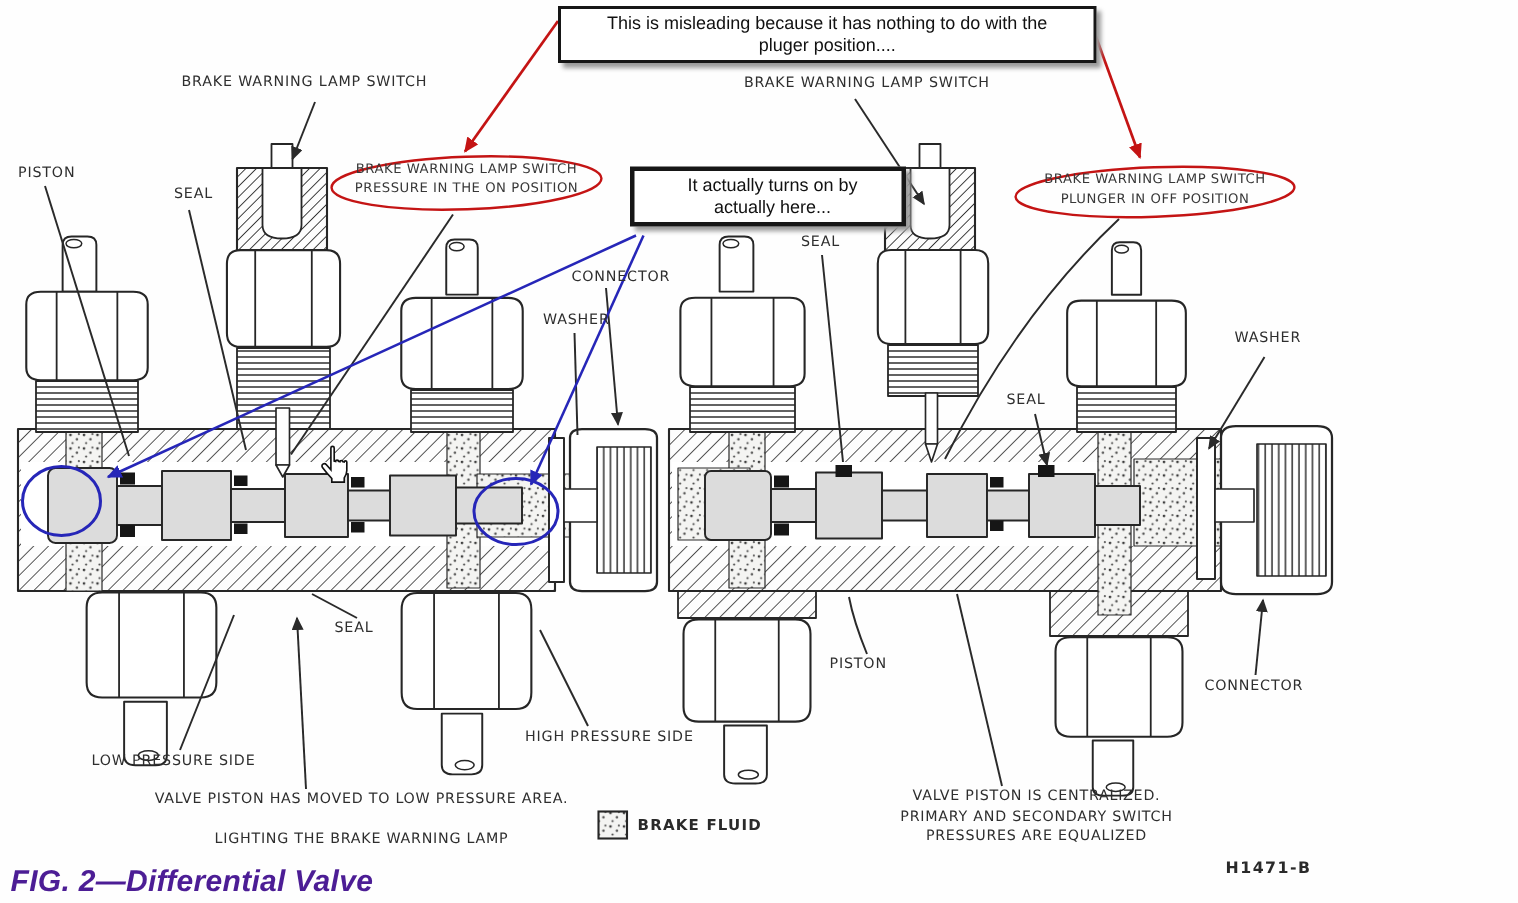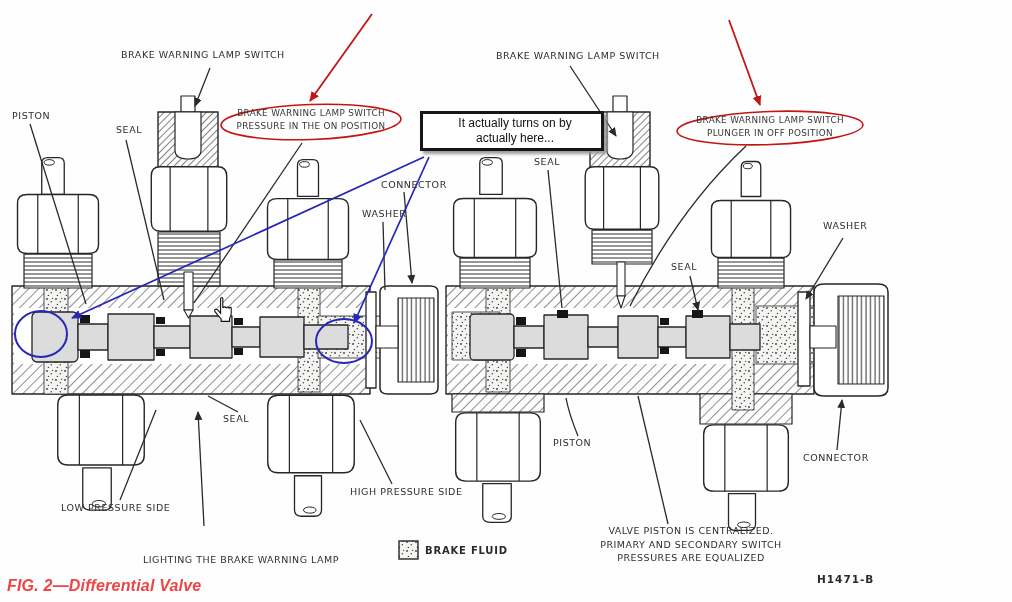--- a/index.html
+++ b/index.html
@@ -12,21 +12,21 @@
            line-height:13px;white-space:nowrap;font-family:"DejaVu Sans",sans-serif;}
   .statecap{position:absolute;font-size:9.5px;letter-spacing:.5px;color:#2e2e2e;text-align:center;
             line-height:13.5px;font-family:"DejaVu Sans",sans-serif;}
   .note{position:absolute;background:#fff;border:2px solid #161616;box-shadow:3px 3px 3px #9a9a9a;
         font-size:12px;line-height:15px;color:#111;text-align:center;padding:2px 5px;}
   .note.mid{border-width:3px;padding-left:11px;}
   .legendlbl{position:absolute;font-size:10px;font-weight:bold;letter-spacing:.8px;color:#2a2a2a;
              font-family:"DejaVu Sans",sans-serif;}
   .partnum{position:absolute;font-size:10.5px;font-weight:bold;letter-spacing:1px;color:#2a2a2a;
            font-family:"DejaVu Sans",sans-serif;margin-top:14px;}
-  .figcap{position:absolute;font-style:italic;font-weight:bold;font-size:16px;color:#ef4444;
+  .figcap{position:absolute;font-style:italic;font-weight:bold;font-size:20px;color:#4c1d95;
           font-family:"Liberation Sans",sans-serif;letter-spacing:.2px;}
 </style>
 </head>
 <body>
 
 <div id="stage">
 
 <svg width="1012" height="602" viewBox="0 0 1012 602">
   <defs>
     <pattern id="hatch" width="7" height="7" patternUnits="userSpaceOnUse" patternTransform="rotate(45)">
@@ -251,32 +251,36 @@
 <div class="callout" style="left:222px;top:107px;width:178px">
   <span>BRAKE WARNING LAMP SWITCH</span><br>
   <span>PRESSURE IN THE ON POSITION</span>
 </div>
 <div class="callout" style="left:677px;top:114px;width:186px">
   <span>BRAKE WARNING LAMP SWITCH</span><br>
   <span>PLUNGER IN OFF POSITION</span>
 </div>
 
 <div class="statecap" style="left:58px;top:526px;width:366px">
-  <br>
+  <span>VALVE PISTON HAS MOVED TO LOW PRESSURE AREA.</span><br>
   <br>
   <span>LIGHTING THE BRAKE WARNING LAMP</span>
 </div>
 <div class="statecap" style="left:558px;top:524px;width:266px">
   <span>VALVE PISTON IS CENTRALIZED.</span><br>
   <span>PRIMARY AND SECONDARY SWITCH</span><br>
   <span>PRESSURES ARE EQUALIZED</span>
 </div>
 
 <div class="legendlbl" style="left:425px;top:545px">BRAKE FLUID</div>
 <div class="partnum" style="left:817px;top:559px">H1471-B</div>
 <div class="figcap" style="left:7px;top:577px">FIG. 2—Differential Valve</div>
 
+<div class="note" style="left:372px;top:4px;width:345px">
+  <span>This is misleading because it has nothing to do with the</span><br>
+  <span>pluger position....</span>
+</div>
 <div class="note mid" style="left:420px;top:111px;width:162px">
   <span>It actually turns on by</span><br>
   <span>actually here...</span>
 </div>
 
 </div>
 
 </body></html>

